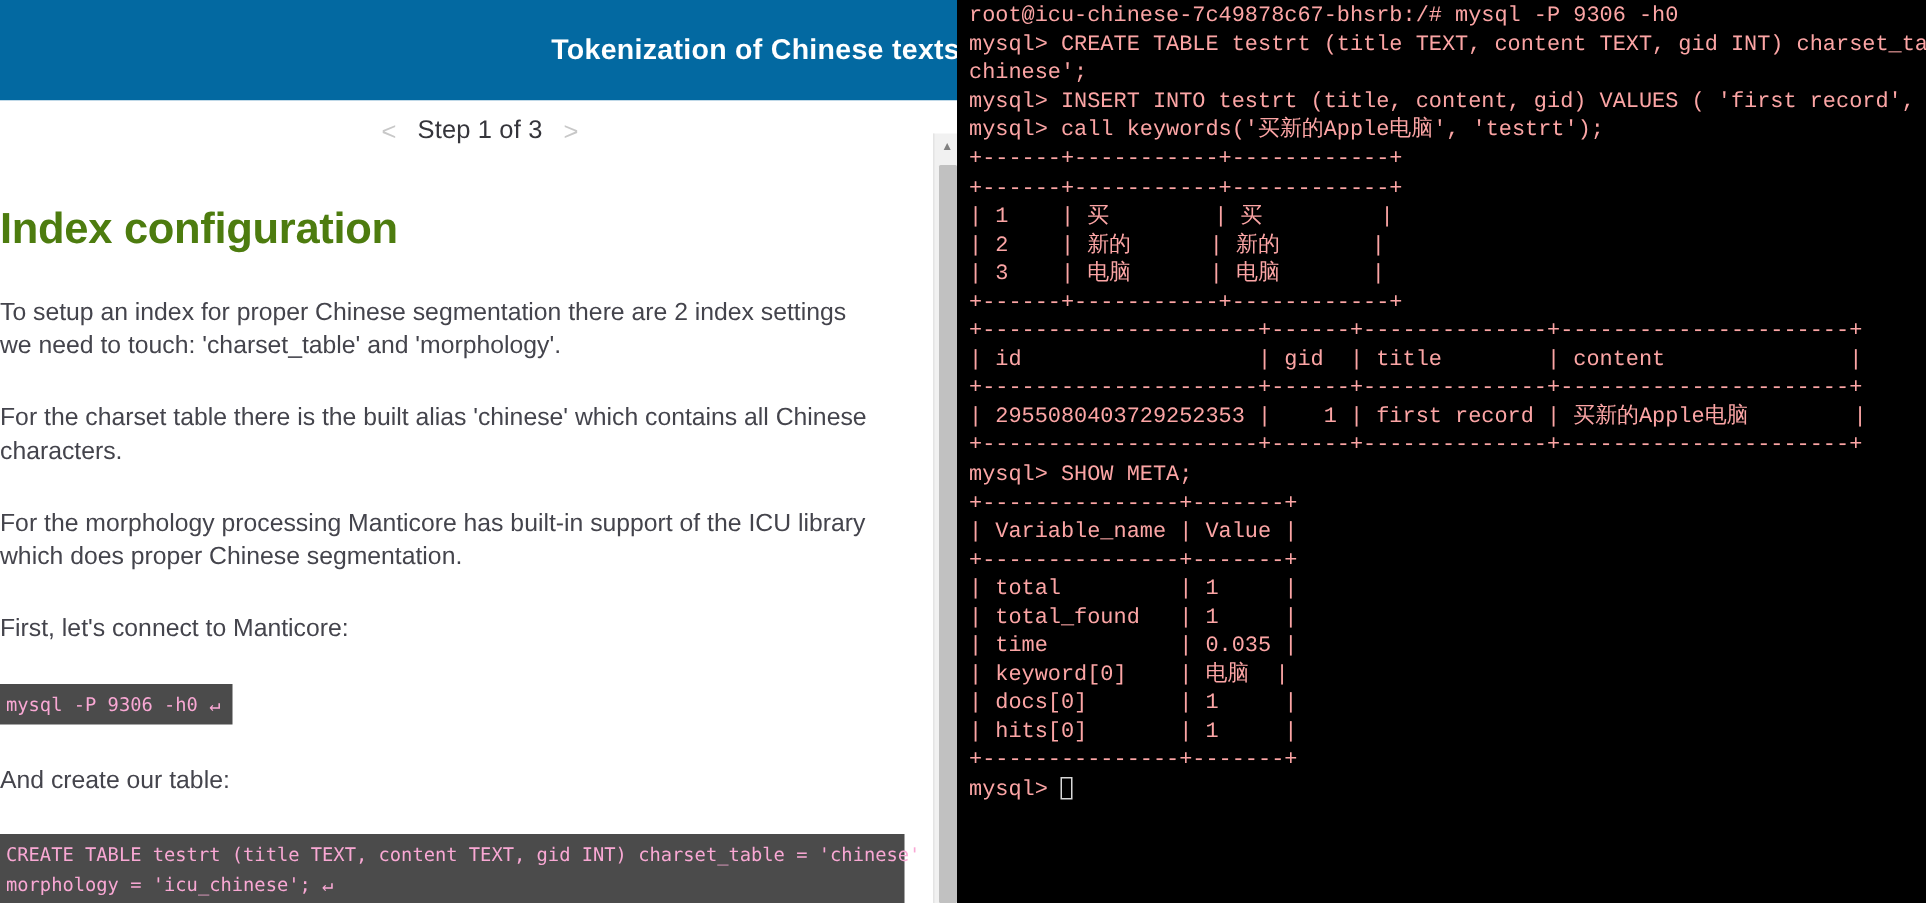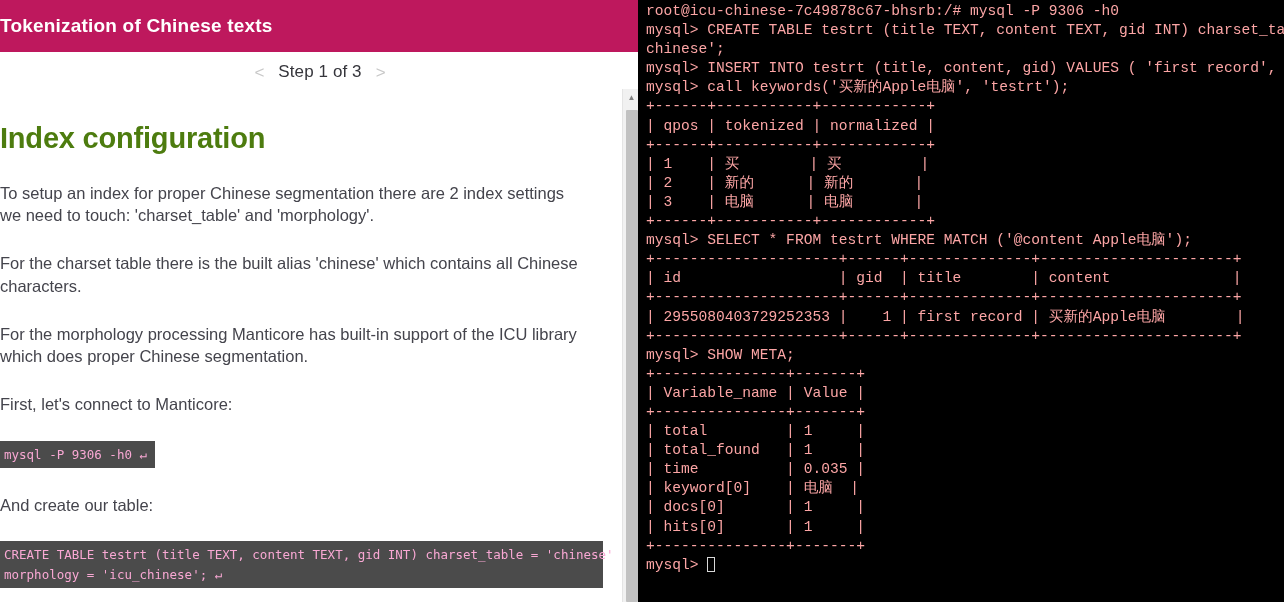--- a/index.html
+++ b/index.html
@@ -22,25 +22,25 @@
 
   
   .left-pane {
     position: relative;
     width: 640px;
     height: 602px;
     background: #ffffff;
     overflow: hidden;
   }
   .title-bar {
-    height: 52px;
-    background: #be185d;
+    height: 67px;
+    background: #0369a1;
     display: flex;
     align-items: center;
-    justify-content: flex-start;
+    justify-content: flex-end;
   }
   .title-bar .title-text {
     color: #ffffff;
     font-size: 19px;
     font-weight: bold;
     letter-spacing: 0.2px;
   }
   .step-bar {
     height: 40px;
     background: #ffffff;
@@ -223,27 +223,25 @@
     <div class="pane-divider"></div>
   </div>
 
   <div class="terminal" id="terminal">
   <div class="term-line">root@icu-chinese-7c49878c67-bhsrb:/# mysql -P 9306 -h0</div>
       <div class="term-line">mysql&gt; CREATE TABLE testrt (title TEXT, content TEXT, gid INT) charset_ta</div>
       <div class="term-line">chinese';</div>
       <div class="term-line">mysql&gt; INSERT INTO testrt (title, content, gid) VALUES ( 'first record',</div>
       <div class="term-line">mysql&gt; call keywords('买新的Apple电脑', 'testrt');</div>
       <div class="term-line">+------+-----------+------------+</div>
-      <div class="term-line">| qpos | tokenized | normalized |</div>
       <div class="term-line">+------+-----------+------------+</div>
       <div class="term-line">| 1    | 买        | 买         |</div>
       <div class="term-line">| 2    | 新的      | 新的       |</div>
       <div class="term-line">| 3    | 电脑      | 电脑       |</div>
       <div class="term-line">+------+-----------+------------+</div>
-      <div class="term-line">mysql&gt; SELECT * FROM testrt WHERE MATCH ('@content Apple电脑');</div>
       <div class="term-line">+---------------------+------+--------------+----------------------+</div>
       <div class="term-line">| id                  | gid  | title        | content              |</div>
       <div class="term-line">+---------------------+------+--------------+----------------------+</div>
       <div class="term-line">| 2955080403729252353 |    1 | first record | 买新的Apple电脑        |</div>
       <div class="term-line">+---------------------+------+--------------+----------------------+</div>
       <div class="term-line">mysql&gt; SHOW META;</div>
       <div class="term-line">+---------------+-------+</div>
       <div class="term-line">| Variable_name | Value |</div>
       <div class="term-line">+---------------+-------+</div>
       <div class="term-line">| total         | 1     |</div>

